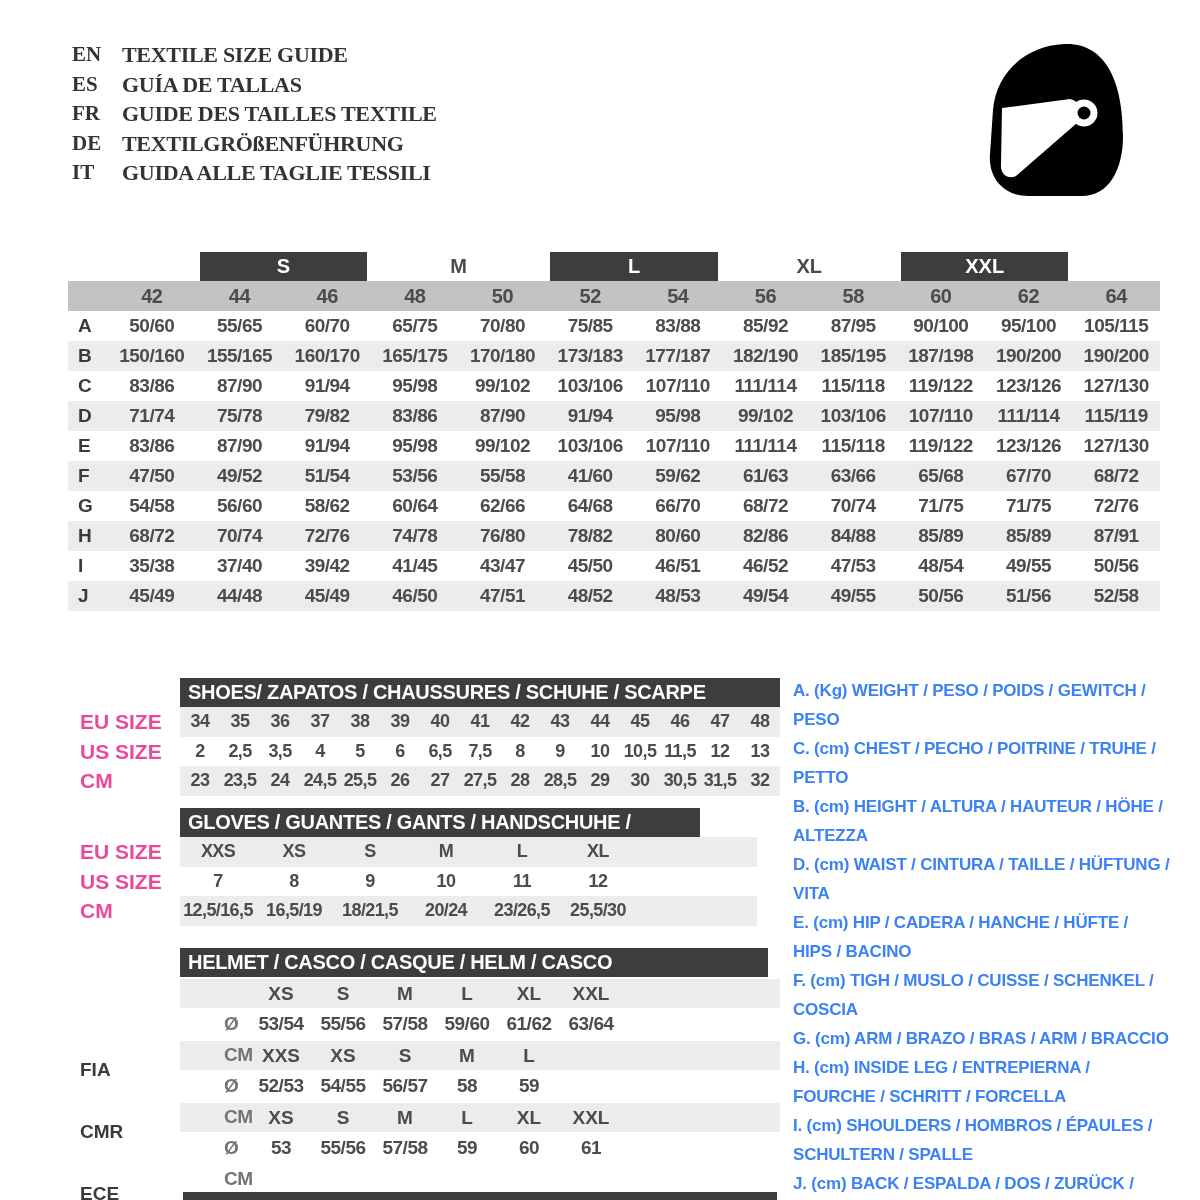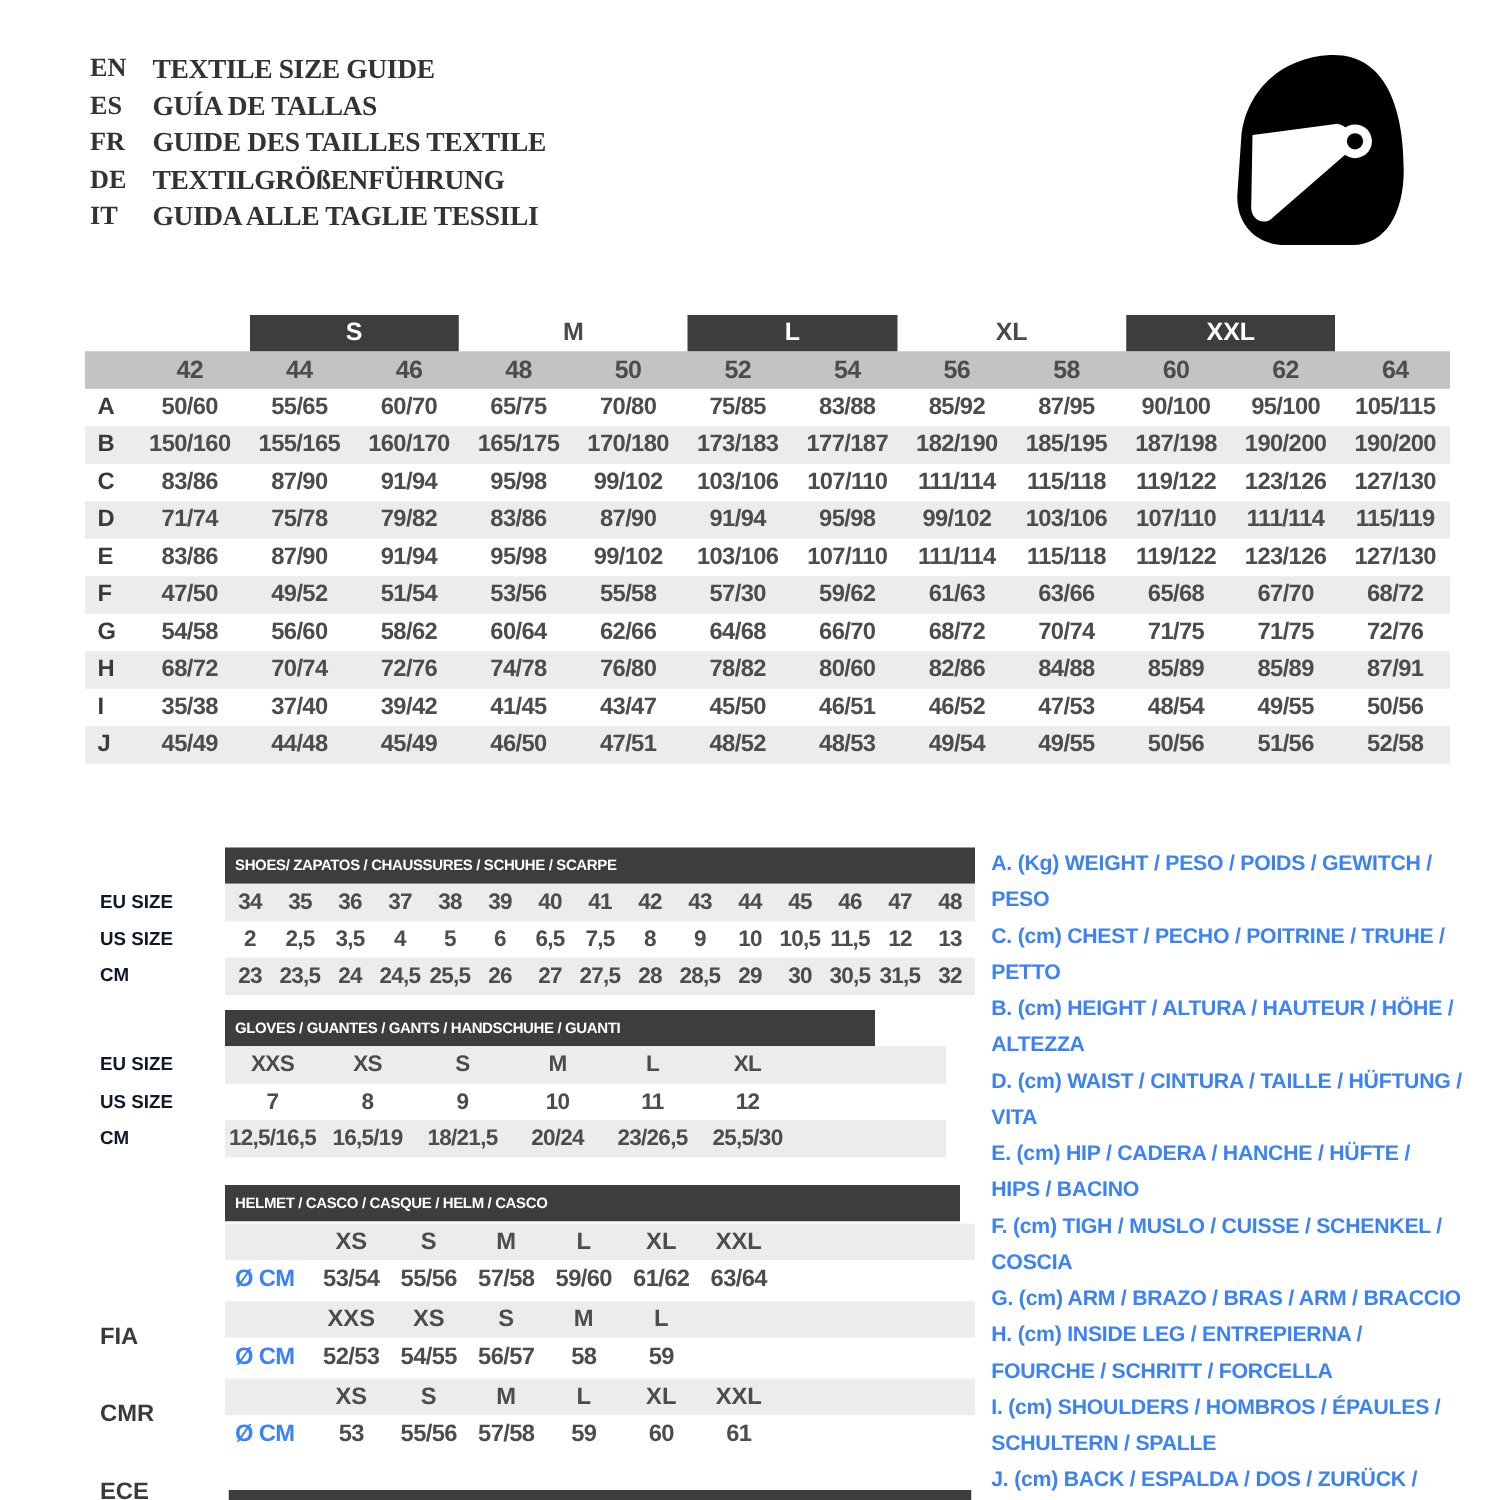--- a/index.html
+++ b/index.html
@@ -24,39 +24,39 @@
   .trow { display:grid; grid-template-columns:40px repeat(12,1fr); height:30px; }
   .trow.band { background:#ececec; }
   .cell { text-align:center; line-height:30px; font-size:19px; color:#4c4c4c; letter-spacing:-0.5px; }
   .cell.lab { text-align:left; padding-left:10px; color:#3a3a3a; letter-spacing:0; }
   .numeric-row .cell { font-size:20px; }
 
   
   .section { position:absolute; left:68px; width:712px; }
   .shoes { top:678px; } .gloves { top:808px; } .helmet { top:948px; }
   .bar { margin-left:112px; height:29px; line-height:29px; background:#3d3d3d; color:#fff;
-         font-size:12px; padding-left:8px; letter-spacing:-0.3px; }
+         font-size:20px; padding-left:8px; letter-spacing:-0.3px; }
   .shoes .bar { width:600px; } .gloves .bar { width:520px; } .helmet .bar { width:588px; }
   .srow { display:flex; height:29.5px; }
-  .slab { width:112px; padding-left:12px; font-size:15px; line-height:29.5px; color:#0f172a; }
+  .slab { width:112px; padding-left:12px; font-size:21px; line-height:29.5px; color:#ec4899; }
   .svals { display:grid; }
   .shoes .svals { grid-template-columns:repeat(15,40px); width:600px; }
   .gloves .svals { grid-template-columns:repeat(6,76px) 1fr; width:577px; }
   .svals.band { background:#ececec; }
   .scell { text-align:center; line-height:29.5px; font-size:18px; color:#4c4c4c; letter-spacing:-0.6px; }
 
   
   .hsizer { margin-left:112px; width:600px; background:#ececec; height:29px; margin-top:2px;
             display:grid; grid-template-columns:70px repeat(6,62px) 1fr; }
   .hvalr { display:grid; grid-template-columns:112px 70px repeat(6,62px) 1fr; height:31px; }
   .hlab { padding-left:12px; font-size:19px; line-height:31px; color:#3a3a3a;margin-top:46px; }
   .hcell { text-align:center; font-size:19px; color:#4c4c4c; line-height:inherit; }
   .hsizer .hcell { line-height:29px; }
   .hvalr .hcell { line-height:31px; letter-spacing:-0.5px; }
-  .hunit { text-align:left; padding-left:8px; color:#3b82f6; }
+  .hunit { text-align:left; padding-left:8px; color:#737373;margin-left:36px; }
 
   
   .legend { position:absolute; left:793px; top:676px; width:378px; }
   .litem { font-size:17px; line-height:29px; color:#3b82f6; letter-spacing:-0.2px; }
 
   
   .cutbar { position:absolute; left:183px; top:1192px; width:594px; height:8px; background:#3d3d3d; }
 </style>
 </head>
 <body>
@@ -190,21 +190,21 @@
         <div class="cell">123/126</div>
         <div class="cell">127/130</div>
       </div>
       <div class="trow band">
         <div class="cell lab">F</div>
         <div class="cell">47/50</div>
         <div class="cell">49/52</div>
         <div class="cell">51/54</div>
         <div class="cell">53/56</div>
         <div class="cell">55/58</div>
-        <div class="cell">57/30</div>
+        <div class="cell">41/60</div>
         <div class="cell">59/62</div>
         <div class="cell">61/63</div>
         <div class="cell">63/66</div>
         <div class="cell">65/68</div>
         <div class="cell">67/70</div>
         <div class="cell">68/72</div>
       </div>
       <div class="trow">
         <div class="cell lab">G</div>
         <div class="cell">54/58</div>

